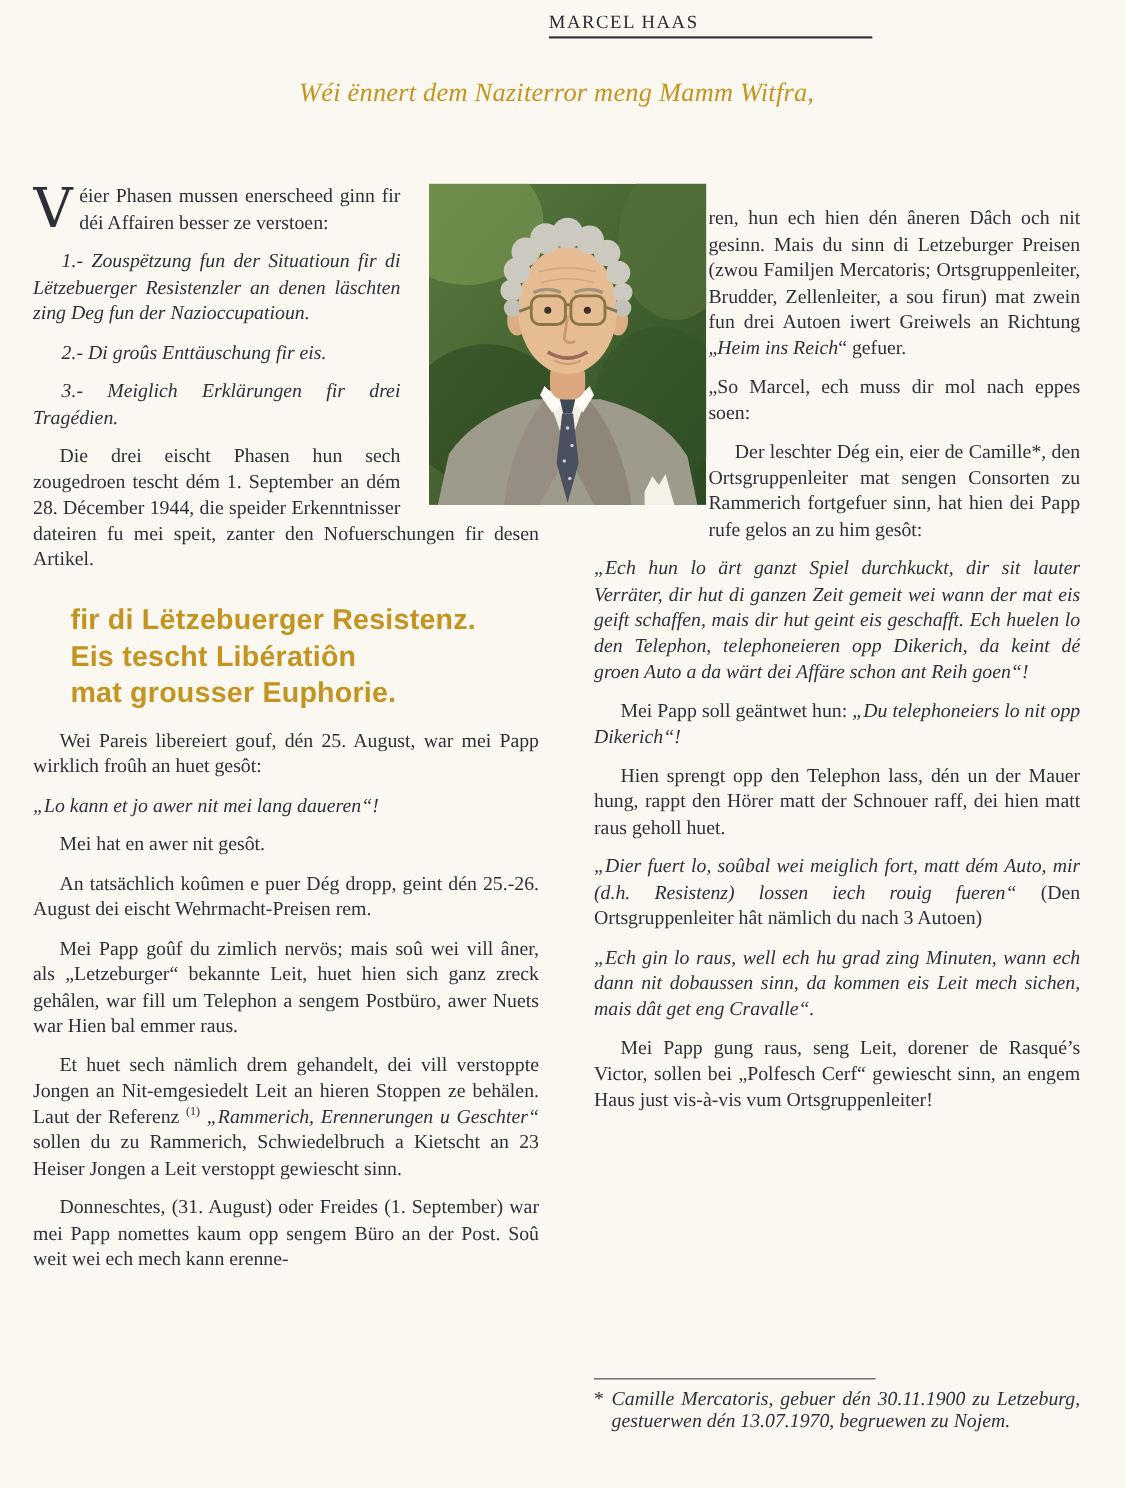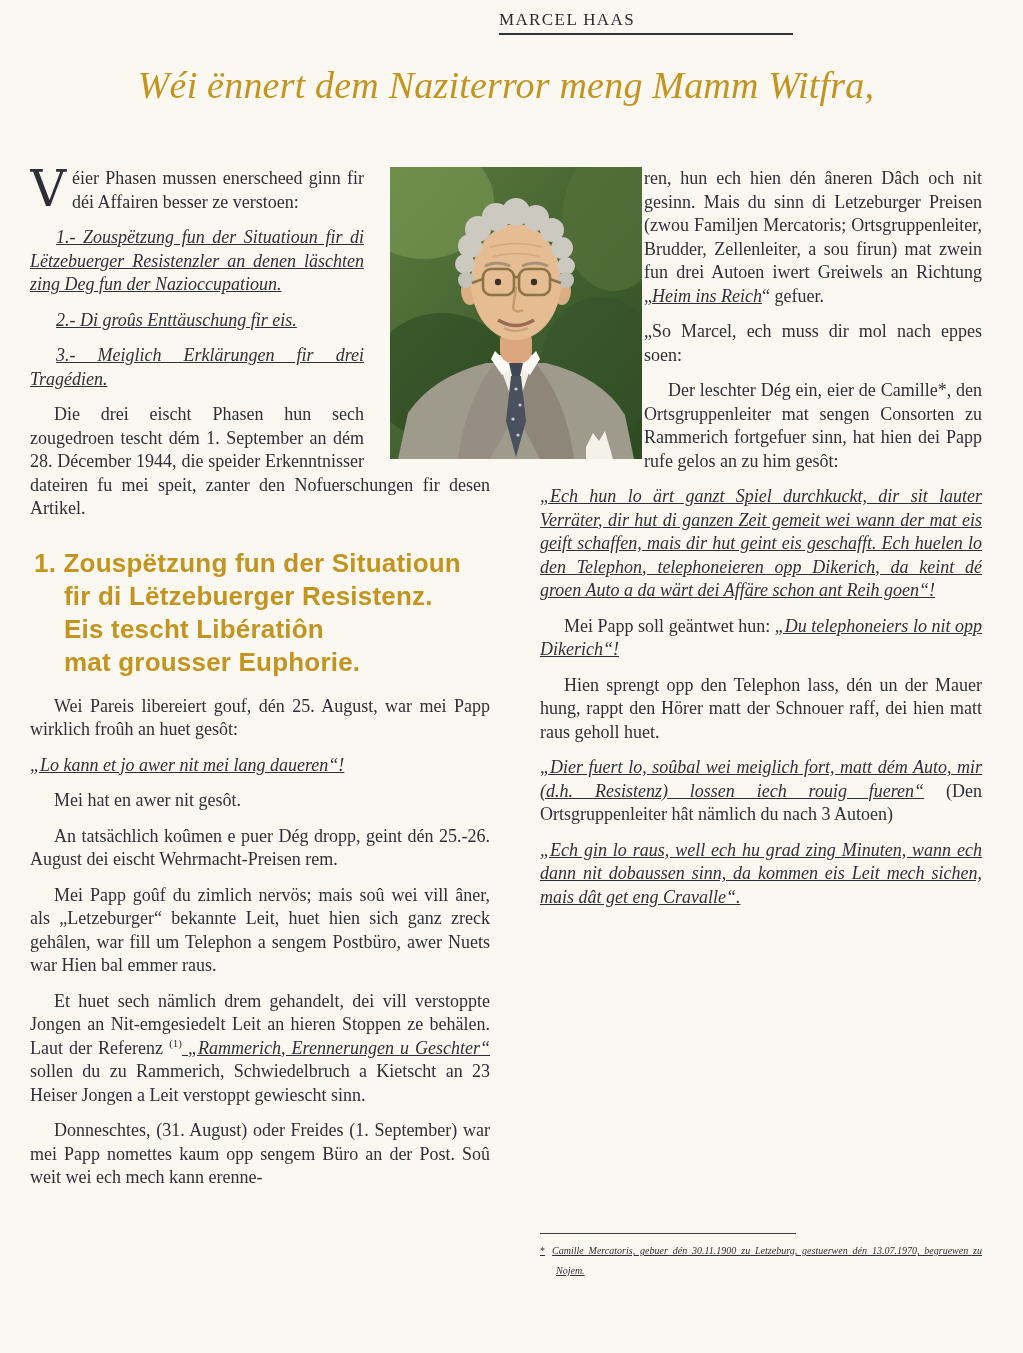--- a/index.html
+++ b/index.html
@@ -32,35 +32,35 @@
     transform:translateX(140px);
   }
 
   
   .title{
     margin-top:26px;
     text-align:center;
     font-style:italic;
     font-weight:normal;
     color:var(--accent-gold);
-    font-size:38px;
+    font-size:24px;
     line-height:48px;
     letter-spacing:0.2px;
   }
   .title span{display:block;}
 
   
   .content{
     position:relative;
     margin-top:58px;
     height:1124px;
   }
   .col{position:absolute;top:0;height:100%;overflow:hidden;}
   .col-left{left:0;width:460px;}
-  .col-right{right:0;width:442px;}
+  .col-right{right:0;width:442px;margin-top:20px;}
   .portrait{
     position:absolute;
     left:360px;top:0;
     width:252px;height:292px;
     z-index:2;
   }
   .portrait svg{display:block;width:100%;height:100%;}
   .spacer{background:transparent;}
   .spacer-r{float:right;width:126px;height:292px;}
   .spacer-l{float:left;width:104px;height:290px;}
@@ -68,21 +68,21 @@
   
   .para{
     font-size:18px;
     line-height:23.5px;
     text-align:justify;
     text-indent:24px;
     margin-top:12px;
   }
   .flow > .para:first-of-type{margin-top:0;}
   .noindent{text-indent:0;}
-  .italic{font-style:italic;text-decoration:underline;}
+  .italic{font-style:italic;}
   .item{text-indent:26px;}
   .quote{text-indent:0;}
   .ref{font-size:11px;vertical-align:super;line-height:0;}
 
   .dropcap{
     float:left;
     font-family:"DejaVu Serif", serif;
     font-size:50px;
     line-height:40px;
     padding:2px 6px 0 0;
@@ -107,21 +107,21 @@
   .footnote{
     position:absolute;
     left:0;right:0;bottom:10px;
   }
   .fn-rule{
     width:256px;
     border-top:1.5px solid #3c3c44;
     margin-bottom:7px;
   }
   .fn-text{
-    font-size:10px;
+    font-size:18px;
     line-height:20px;
     padding-left:16px;
     text-indent:-16px;
     text-align:justify;
   }
   .fn-marker{margin-right:7px;font-style:normal;}
 </style>
 </head>
 <body>
 
@@ -217,21 +217,20 @@
 
         <p class="para dropcap-para"><span class="dropcap">V</span><span>éier Phasen mussen enerscheed ginn fir déi Affairen besser ze verstoen:</span></p>
 
         <p class="para item italic">1.- Zouspëtzung fun der Situatioun fir di Lëtzebuerger Resistenzler an denen läschten zing Deg fun der Nazioccupatioun.</p>
         <p class="para item italic">2.- Di groûs Enttäuschung fir eis.</p>
         <p class="para item italic">3.- Meiglich Erklärungen fir drei Tragédien.</p>
 
         <p class="para">Die drei eischt Phasen hun sech zougedroen tescht dém 1. September an dém 28. Décember 1944, die speider Erkenntnisser dateiren fu mei speit, zanter den Nofuerschungen fir desen Artikel.</p>
 
         <h2 class="section-heading">
-          <span>1. Zouspëtzung fun der Situatioun</span>
           <span class="cont">fir di Lëtzebuerger Resistenz.</span>
           <span class="cont">Eis tescht Libératiôn</span>
           <span class="cont">mat grousser Euphorie.</span>
         </h2>
 
         <p class="para">Wei Pareis libereiert gouf, dén 25. August, war mei Papp wirklich froûh an huet gesôt:</p>
         <p class="para quote italic">„Lo kann et jo awer nit mei lang daueren“!</p>
         <p class="para">Mei hat en awer nit gesôt.</p>
         <p class="para">An tatsächlich koûmen e puer Dég dropp, geint dén 25.-26. August dei eischt Wehrmacht-Preisen rem.</p>
         <p class="para">Mei Papp goûf du zimlich nervös; mais soû wei vill âner, als „Letzeburger“ bekannte Leit, huet hien sich ganz zreck gehâlen, war fill um Telephon a sengem Postbüro, awer Nuets war Hien bal emmer raus.</p>
@@ -252,20 +251,21 @@
         <p class="para">Der leschter Dég ein, eier de Camille*, den Ortsgruppenleiter mat sengen Consorten zu Rammerich fortgefuer sinn, hat hien dei Papp rufe gelos an zu him gesôt:</p>
         <p class="para quote italic">„Ech hun lo ärt ganzt Spiel durchkuckt, dir sit lauter Verräter, dir hut di ganzen Zeit gemeit wei wann der mat eis geift schaffen, mais dir hut geint eis geschafft. Ech huelen lo den Telephon, telephoneieren opp Dikerich, da keint dé groen Auto a da wärt dei Affäre schon ant Reih goen“!</p>
 
         <p class="para"><span>Mei Papp soll geäntwet hun: </span><span class="italic">„Du telephoneiers lo nit opp Dikerich“!</span></p>
 
         <p class="para">Hien sprengt opp den Telephon lass, dén un der Mauer hung, rappt den Hörer matt der Schnouer raff, dei hien matt raus geholl huet.</p>
 
         <p class="para quote"><span class="italic">„Dier fuert lo, soûbal wei meiglich fort, matt dém Auto, mir (d.h. Resistenz) lossen iech rouig fueren“</span><span> (Den Ortsgruppenleiter hât nämlich du nach 3 Autoen)</span></p>
 
         <p class="para quote italic">„Ech gin lo raus, well ech hu grad zing Minuten, wann ech dann nit dobaussen sinn, da kommen eis Leit mech sichen, mais dât get eng Cravalle“.</p>
+        <p class="para">Mei Papp gung raus, seng Leit, dorener de Rasqué’s Victor, sollen bei „Polfesch Cerf“ gewiescht sinn, an engem Haus just vis-à-vis vum Ortsgruppenleiter!</p>
       </div>
 
       <div class="footnote">
         <div class="fn-rule"></div>
         <p class="fn-text italic"><span class="fn-marker">*</span><span>Camille Mercatoris, gebuer dén 30.11.1900 zu Letzeburg, gestuerwen dén 13.07.1970, begruewen zu Nojem.</span></p>
       </div>
     </section>
 
   </div>
 </div>

